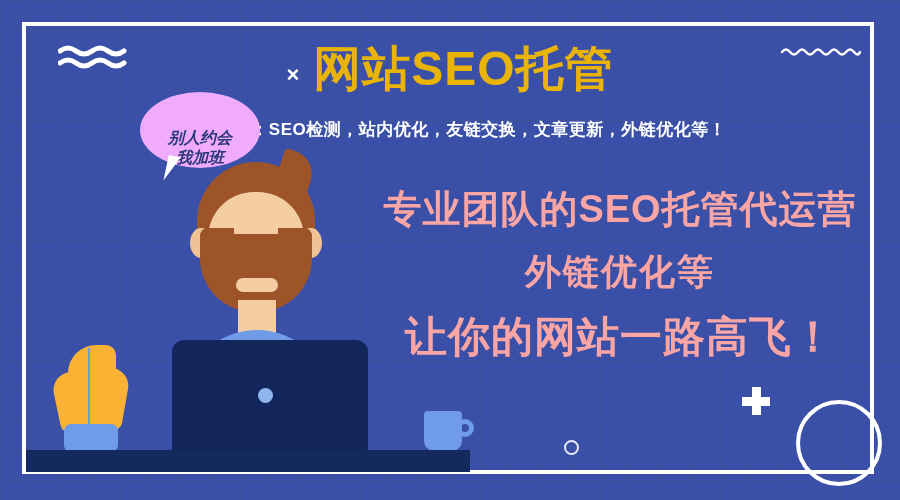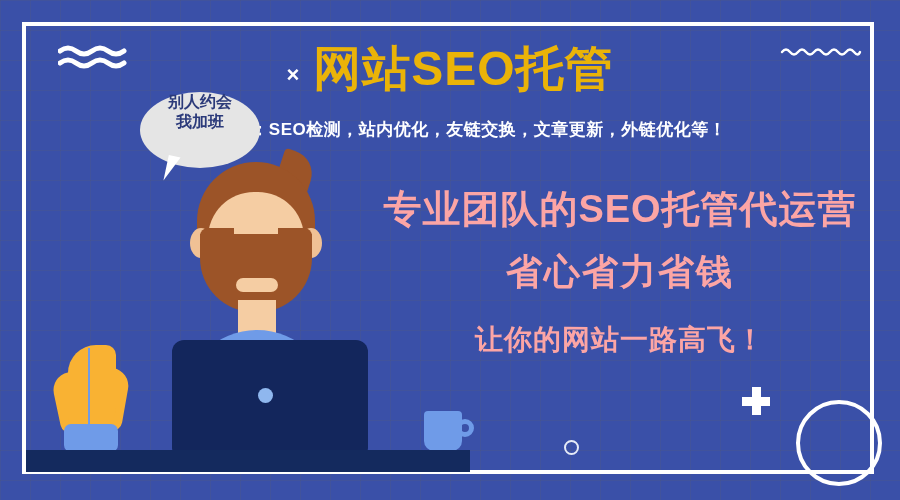--- a/index.html
+++ b/index.html
@@ -86,29 +86,30 @@
   .headlines{
     position:absolute;left:370px;top:190px;width:500px;
     text-align:center;
   }
   .hl{
     color:#fca5a5;font-weight:bold;white-space:nowrap;
     line-height:1.0;
   }
   .hl1{font-size:38px;letter-spacing:1px;}
   .hl2{font-size:36px;letter-spacing:2px;margin-top:26px;}
-  .hl3{font-size:28px;letter-spacing:1px;margin-top:36px;}
+  .hl3{font-size:42px;letter-spacing:1px;margin-top:26px;}
 
   
   .bubble{
     position:absolute;left:140px;top:92px;
     width:120px;height:76px;border-radius:50%/50%;
-    background:#e5e5e5;
-    display:flex;flex-direction:column;align-items:center;justify-content:flex-start;
+    background:#f0abfc;
+    display:flex;flex-direction:column;align-items:center;justify-content:flex-end;
     box-sizing:border-box;
+    font-style:italic;
   }
   .bubble-line{
     color:#2b3a7a;font-size:16px;font-weight:bold;line-height:1.25;
     white-space:nowrap;
   }
   .bubble-tail{
     position:absolute;left:166px;top:156px;
     width:0;height:0;
     border-left:12px solid #ffffff;
     border-bottom:26px solid transparent;
@@ -239,21 +240,21 @@
 
   <div class="title-row">
     <span class="title-x">×</span>
     <span class="title">网站SEO托管</span>
   </div>
 
   <div class="subtitle">含：SEO检测，站内优化，友链交换，文章更新，外链优化等！</div>
 
   <div class="headlines">
     <div class="hl hl1">专业团队的SEO托管代运营</div>
-    <div class="hl hl2">省心省力省钱</div>
+    <div class="hl hl2">外链优化等</div>
     <div class="hl hl3">让你的网站一路高飞！</div>
   </div>
 
   <div class="bubble">
     <div class="bubble-line">别人约会</div>
     <div class="bubble-line">我加班</div>
   </div>
   <div class="bubble-tail"></div>
 
   <div class="person">

